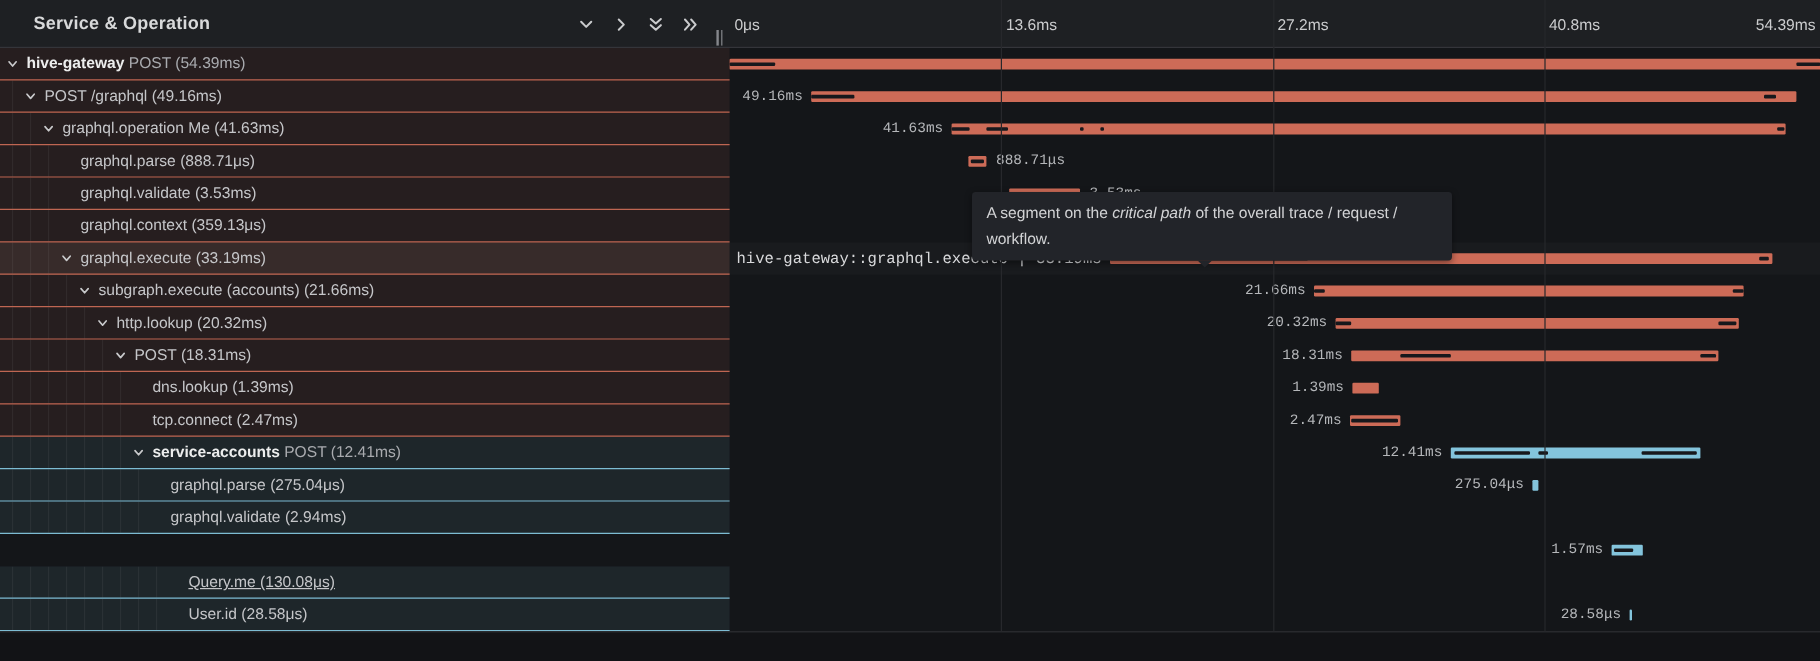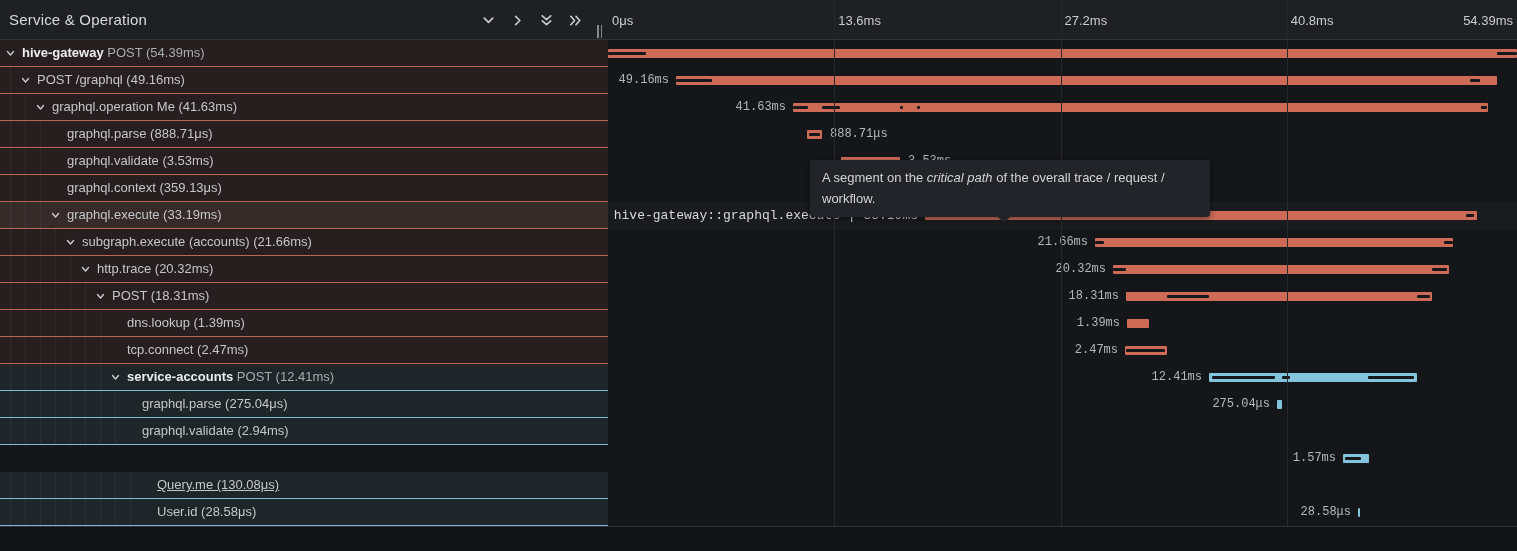--- a/index.html
+++ b/index.html
@@ -7,22 +7,22 @@
     position:relative;width:1517px;height:551px;overflow:hidden;
     background:#141619;font-family:"Liberation Sans",sans-serif;
     -webkit-font-smoothing:antialiased;
   }
   
   .header{
     position:absolute;top:0;left:0;width:1517px;height:40px;
     background:#1e2023;border-bottom:1px solid #34353a;box-sizing:border-box;z-index:1;
   }
   .panel-title{
-    position:absolute;left:9px;top:0;line-height:40px;
-    font-size:15px;font-weight:400;color:#d8d9da;letter-spacing:.2px;
+    position:absolute;left:28px;top:0;line-height:40px;
+    font-size:15px;font-weight:700;color:#d8d9da;letter-spacing:.2px;
   }
   .header-icons{
     position:absolute;left:481px;top:0;height:40px;display:flex;align-items:center;gap:14px;
   }
   .header-icons svg{display:block;cursor:pointer;}
   .grip{
     position:absolute;left:595px;top:25px;width:9px;height:13px;cursor:col-resize;
     display:flex;gap:2px;justify-content:center;
   }
   .grip i{display:block;width:1.5px;height:13px;background:#85878c;}
@@ -244,21 +244,21 @@
       <div class="row orange">
         <div class="row-left">
           <i class="guide" style="left: 10px;"></i>
           <i class="guide" style="left: 25px;"></i>
           <i class="guide" style="left: 40px;"></i>
           <i class="guide" style="left: 55px;"></i>
           <i class="guide" style="left: 70px;"></i>
           <svg width="11" height="11" viewBox="0 0 11 11" class="tree-chevron" style="left: 80px;">
             <path d="M2.5 3.5 L5.5 7 L8.5 3.5" fill="none" stroke="#c9cacc" stroke-width="1.4" stroke-linecap="round" stroke-linejoin="round"></path>
           </svg>
-          <span class="row-text" style="left: 97px;">http.trace (20.32ms)</span>
+          <span class="row-text" style="left: 97px;">http.lookup (20.32ms)</span>
         </div>
         <div class="row-right">
           <div class="bar orange" style="left: 505px; width: 336px;">
             <div class="crit" style="left: 0px; width: 13px;"></div>
             <div class="crit" style="left: 319px; width: 15px;"></div>
           </div>
           <span class="bar-label" style="left: 498px; transform: translateX(-100%);">20.32ms</span>
         </div>
       </div>
       <div class="row orange">

